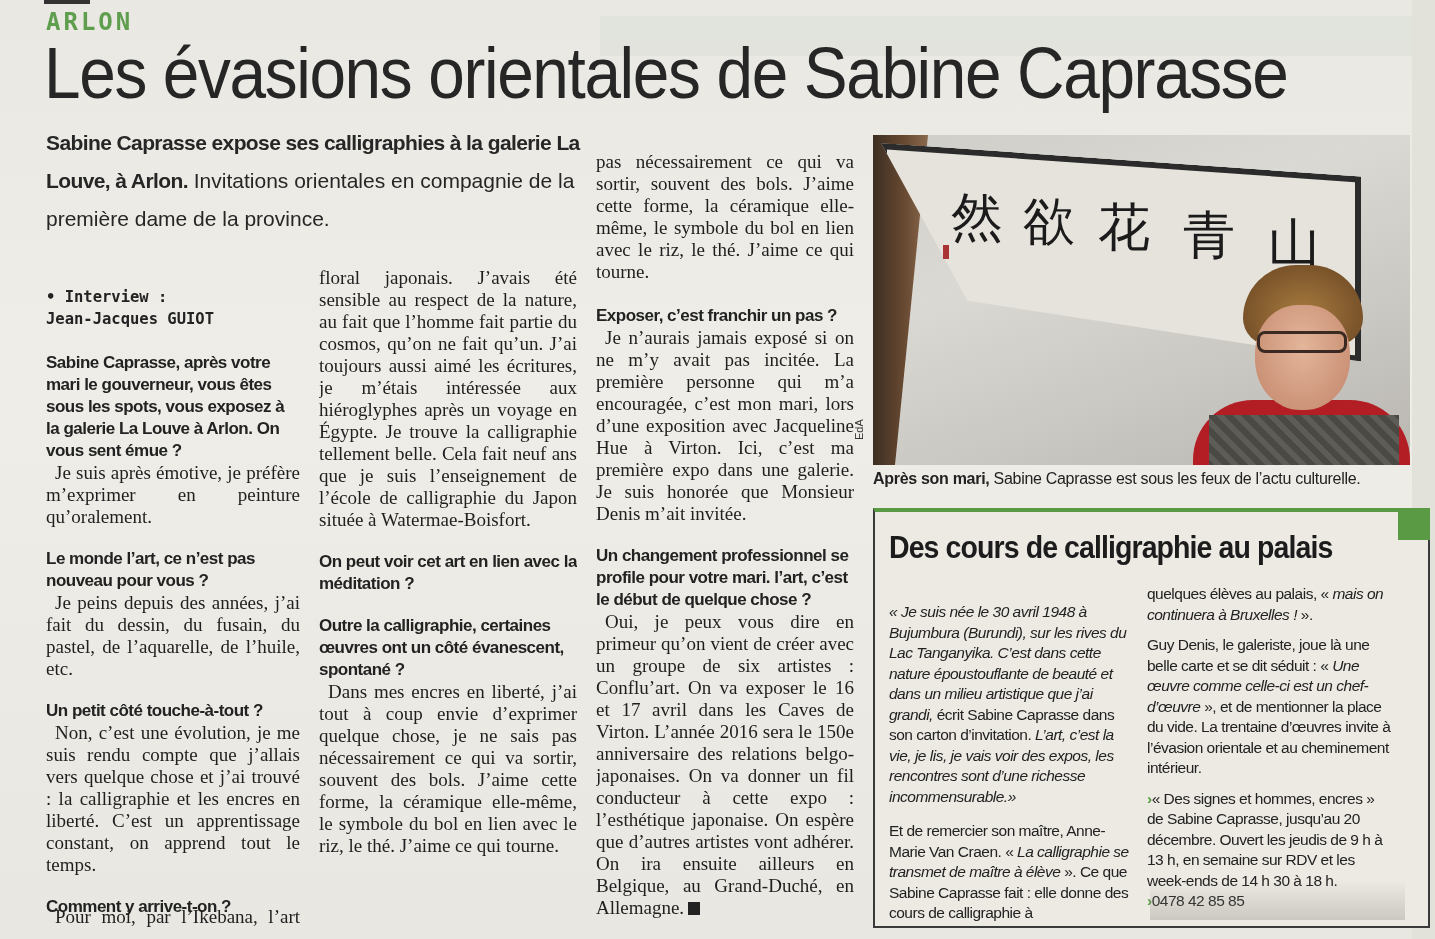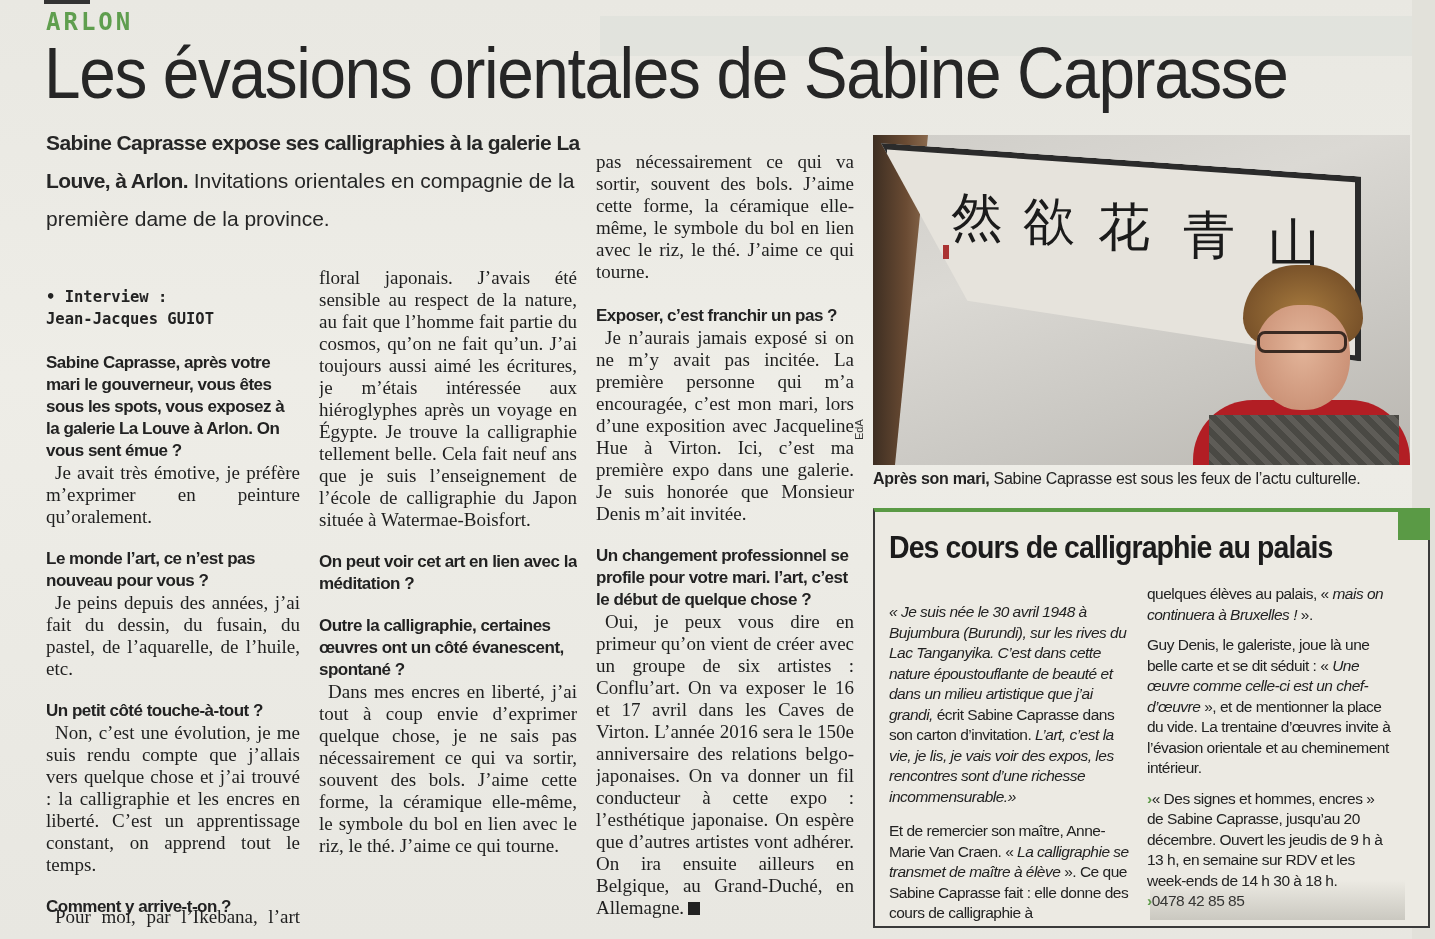--- a/index.html
+++ b/index.html
@@ -148,21 +148,21 @@
   <h1 class="headline">Les évasions orientales de Sabine Caprasse</h1>
 
   <div class="lede">
     <b>Sabine Caprasse expose ses calligraphies à la galerie La Louve, à Arlon.</b><span> Invitations orientales en compagnie de la première dame de la province.</span>
   </div>
 
   <div class="col" style="left:46px; top:268px; width:254px;margin-top:18px;">
     <div class="byline">• Interview :</div>
     <div class="byline">Jean-Jacques GUIOT</div>
     <div class="q" style="margin-top:22px;">Sabine Caprasse, après votre mari le gouverneur, vous êtes sous les spots, vous exposez à la galerie La Louve à Arlon. On vous sent émue ?</div>
-    <p>Je avait très émotive, je préfère m’exprimer en peinture qu’oralement.</p>
+    <p>Je suis après émotive, je préfère m’exprimer en peinture qu’oralement.</p>
     <div class="q">Le monde l’art, ce n’est pas nouveau pour vous ?</div>
     <p>Je peins depuis des années, j’ai fait du dessin, du fusain, du pastel, de l’aquarelle, de l’huile, etc.</p>
     <div class="q">Un petit côté touche-à-tout ?</div>
     <p>Non, c’est une évolution, je me suis rendu compte que j’allais vers quelque chose et j’ai trouvé : la calligraphie et les encres en liberté. C’est un apprentissage constant, on apprend tout le temps.</p>
     <div class="q">Comment y arrive-t-on ?</div>
   </div>
 
   <div class="col" style="left:46px; top:906px; width:254px; height:24px; overflow:hidden;">
     <p>Pour moi, par l’Ikebana, l’art floral japonais. J’avais été sensible au respect de la nature, au fait que l’homme fait partie du cosmos, qu’on ne fait qu’un. J’ai toujours aussi aimé les écritures, je m’étais intéressée aux hiéroglyphes après un voyage en Égypte. Je trouve la calligraphie tellement belle. Cela fait neuf ans que je suis l’enseignement de l’école de calligraphie du Japon située à Watermae-Boisfort.</p>
   </div>

